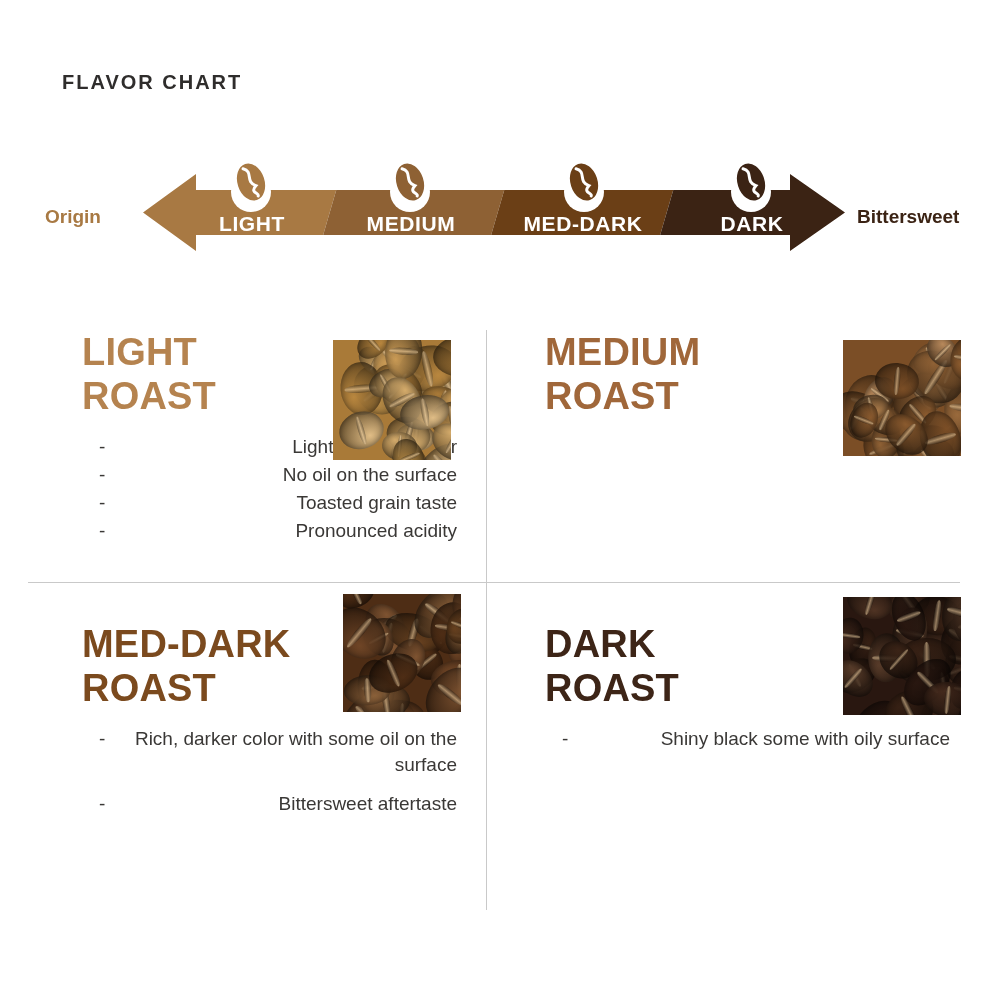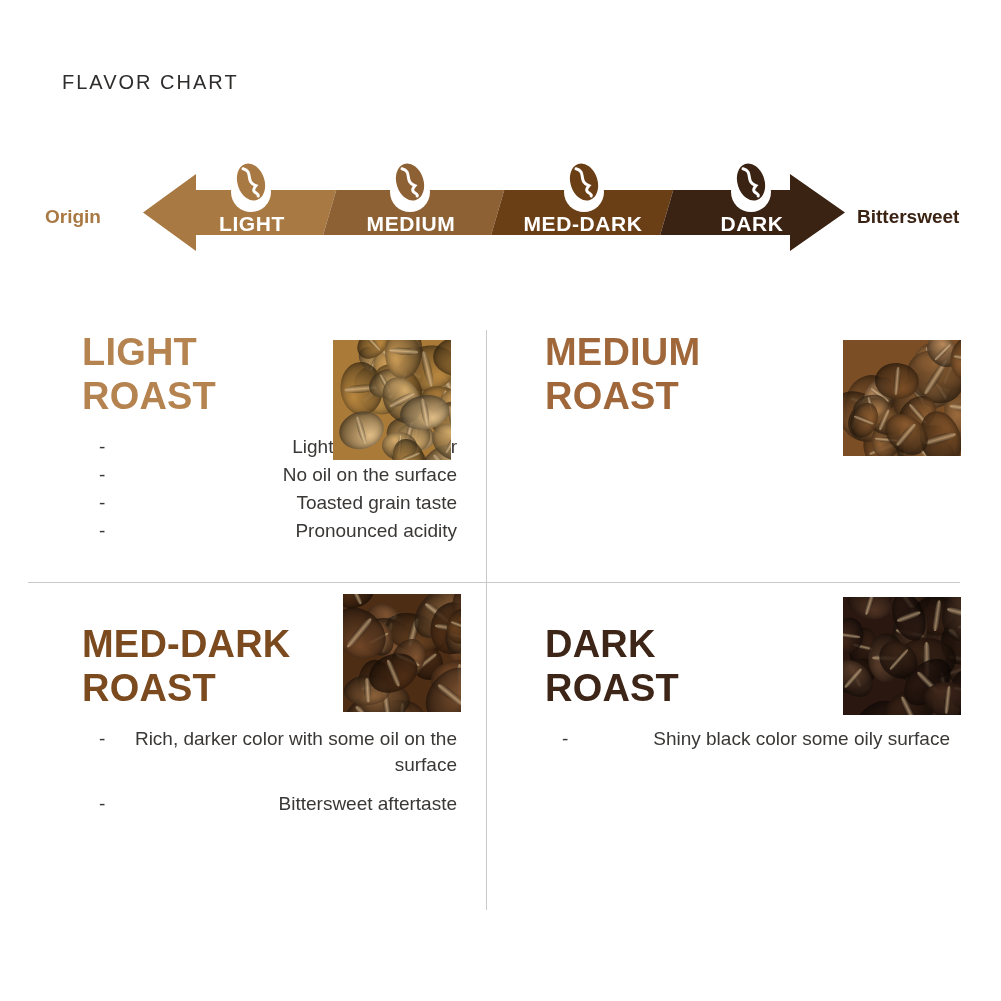--- a/index.html
+++ b/index.html
@@ -10,21 +10,21 @@
     overflow:hidden;
     position:relative;
     -webkit-font-smoothing:antialiased;
   }
   .page{position:absolute;inset:0;}
 
   
   .title{
     position:absolute;left:62px;top:71px;
     font-size:20px;letter-spacing:2.0px;
-    color:#2f2d2c;font-weight:400;
+    color:#2f2d2c;font-weight:700;
     white-space:nowrap;
   }
 
   
   .scale{position:absolute;left:0;top:160px;width:1001px;height:120px;}
   .scale svg{position:absolute;left:0;top:0;}
 
   .axis-label{
     position:absolute;top:206px;
     font-size:19px;font-weight:700;white-space:nowrap;
@@ -218,21 +218,21 @@
     <ul class="bullets spaced">
       <li>Rich, darker color with some oil on the surface</li>
       <li>Bittersweet aftertaste</li>
     </ul>
   </div>
 
   <div class="quad q-dark">
     <div class="roast-title t-dark">DARK
 ROAST</div>
     <ul class="bullets spaced">
-      <li>Shiny black color some oily surface</li>
+      <li>Shiny black some with oily surface</li>
     </ul>
   </div>
 
   <div class="photo p-light" style="background: rgb(169, 122, 56);">
       <div class="beans">
         <div class="bean" style="width: 52.3923px; height: 42.3495px; left: 18.3787px; top: 29.4878px; transform: rotate(230.465deg); background: radial-gradient(at 35% 30%, rgb(191, 145, 73), rgba(0, 0, 0, 0.55));">
           <div style="position: absolute; left: 50%; top: 10%; width: 14%; height: 80%; transform: translateX(-50%); border-radius: 50%; background: linear-gradient(to right, rgba(0, 0, 0, 0.35), rgba(235, 205, 160, 0.55), rgba(0, 0, 0, 0.35));"></div>
         </div>
         <div class="bean" style="width: 38.2907px; height: 24.6812px; left: 24.1505px; top: 8.52393px; transform: rotate(211.25deg); background: radial-gradient(at 35% 30%, rgb(212, 171, 107), rgba(0, 0, 0, 0.55));">
           <div style="position: absolute; left: 50%; top: 10%; width: 14%; height: 80%; transform: translateX(-50%); border-radius: 50%; background: linear-gradient(to right, rgba(0, 0, 0, 0.35), rgba(235, 205, 160, 0.55), rgba(0, 0, 0, 0.35));"></div>

